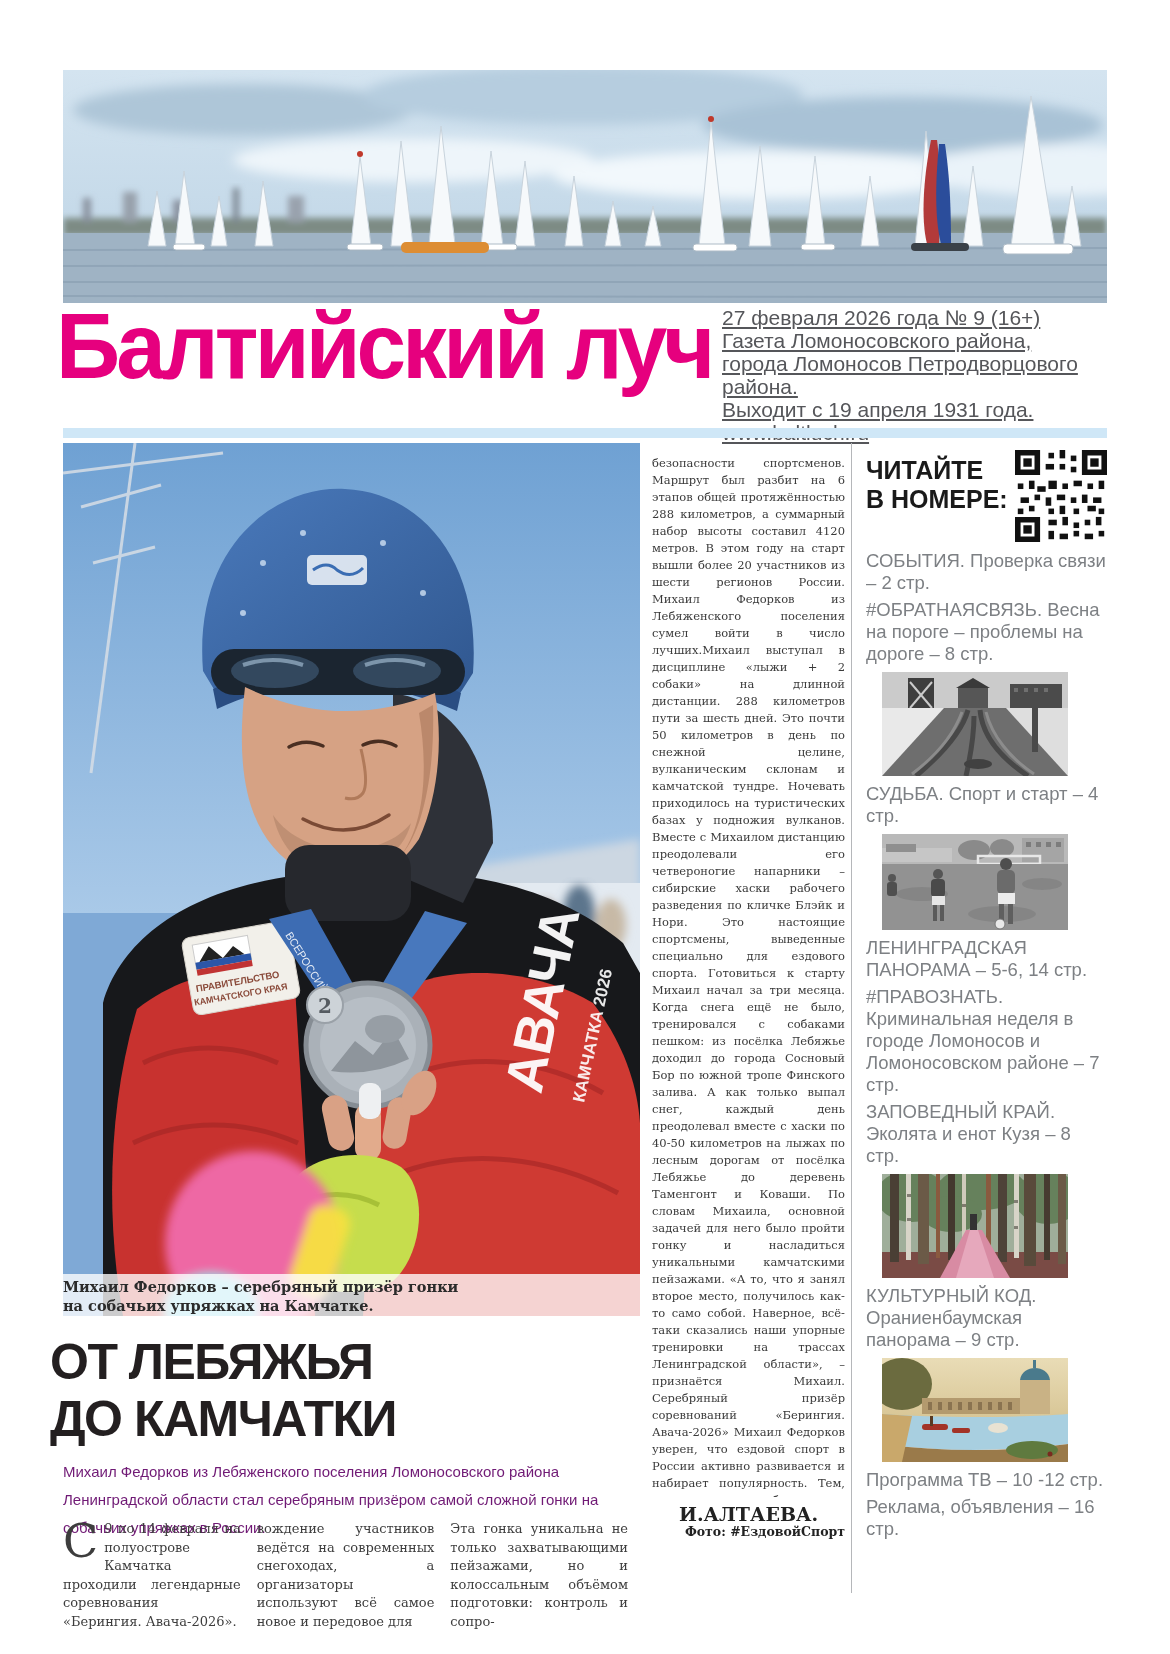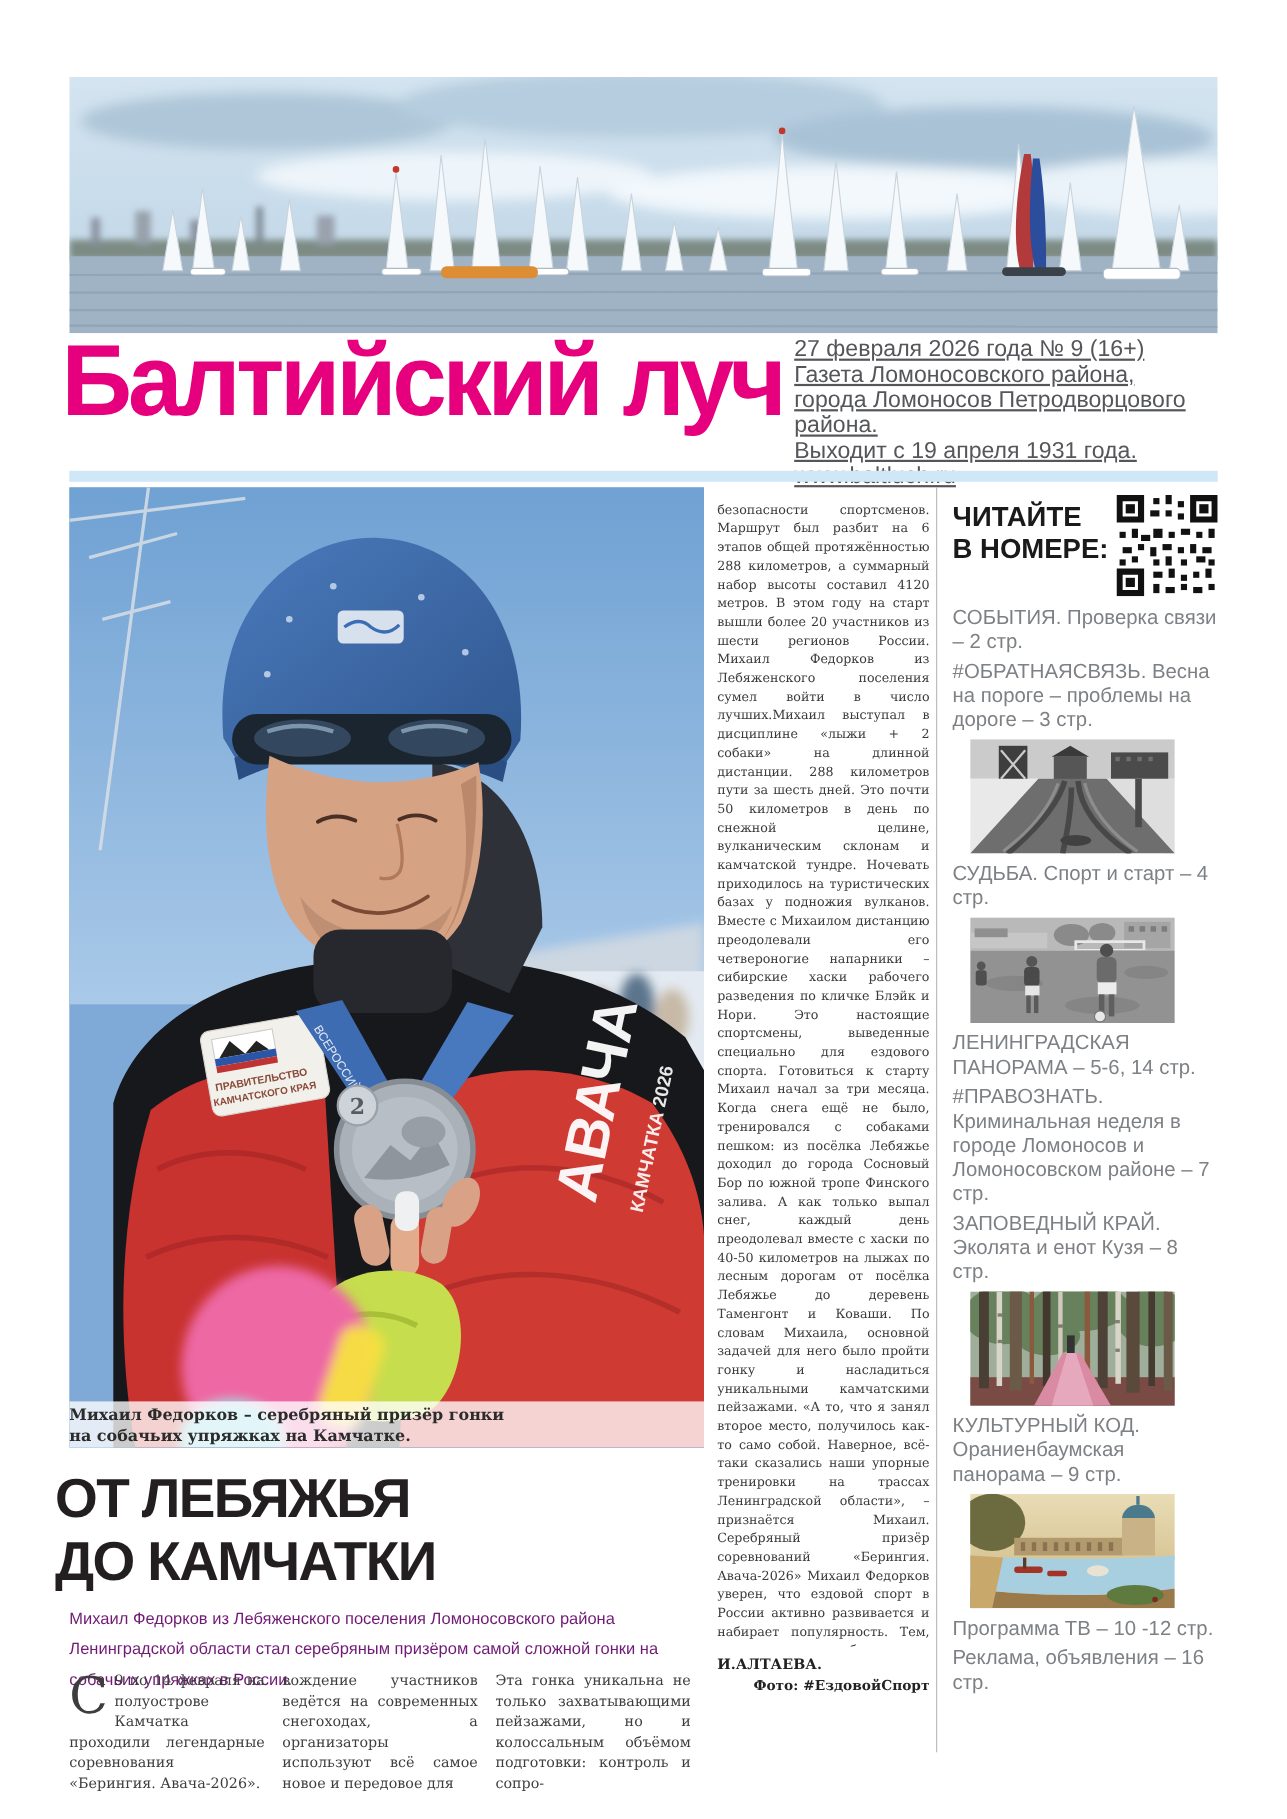--- a/index.html
+++ b/index.html
@@ -20,21 +20,21 @@
   .headline{left:50px;top:1334px;width:580px;font-size:50px;line-height:57px;font-weight:bold;
         letter-spacing:-1.5px;color:#231f20;white-space:pre-line;}
   .lead{left:63px;top:1458px;width:577px;font-size:15px;line-height:28px;color:#701a75;}
   .bottom-cols{left:63px;top:1520px;width:565px;display:flex;gap:16px;}
   .bcol{flex:1;font-family:"DejaVu Serif",serif;font-size:13px;line-height:18.5px;color:#3d3d3d;text-align:justify;}
   .dropcap{float:left;font-size:46px;line-height:38px;padding:2px 6px 0 0;font-family:"DejaVu Serif",serif;color:#3d3d3d;}
   
   .article-col{left:652px;top:455px;width:193px;}
   .article-text{font-family:"DejaVu Serif",serif;font-size:11.5px;line-height:17px;color:#3a3a3a;
         text-align:justify;height:1042px;overflow:hidden;}
-  .byline{margin-top:8px;font-family:"DejaVu Serif",serif;font-weight:bold;font-size:13px;line-height:18px;text-align:left;color:#222;}
+  .byline{margin-top:8px;font-family:"DejaVu Serif",serif;font-weight:bold;font-size:19px;line-height:18px;text-align:center;color:#222;}
   .credit{font-family:"DejaVu Serif",serif;font-weight:bold;font-size:12.5px;line-height:17px;text-align:right;color:#222;}
   .v-divider{left:851px;top:443px;width:1px;height:1150px;background:#b5b7ba;}
   
   .sidebar{left:866px;top:450px;width:241px;display:flex;flex-direction:column;}
   .sb-head{display:flex;justify-content:space-between;align-items:flex-start;margin-bottom:8px;}
   .sb-head-title{font-size:25px;line-height:29px;font-weight:bold;color:#1a1a1a;white-space:pre-line;padding-top:6px;}
   .sbitem{font-size:18.5px;line-height:22px;color:#7d8084;margin-bottom:5px;}
   .sbimg{margin:2px 0 7px 16px;width:186px;display:block;}
   .qr{width:92px;height:92px;flex:0 0 auto;}
 </style>
@@ -319,21 +319,21 @@
           <rect x="12" y="29" width="2" height="3"></rect>
             <rect x="16" y="30" width="3" height="2"></rect>
             <rect x="21" y="29" width="2" height="2"></rect>
           <rect x="25" y="30" width="3" height="2"></rect>
             <rect x="30" y="29" width="2" height="2"></rect>
         </g>
       </svg>
     </div>
 
     <div class="sbitem">СОБЫТИЯ. Проверка связи – 2 стр.</div>
-    <div class="sbitem">#ОБРАТНАЯСВЯЗЬ. Весна на пороге – проблемы на дороге – 3 стр.</div>
+    <div class="sbitem">#ОБРАТНАЯСВЯЗЬ. Весна на пороге – проблемы на дороге – 8 стр.</div>
 
     <svg class="sbimg" height="104" viewBox="0 0 186 104">
       <rect width="186" height="36" fill="#cbcbcb"></rect>
       <rect x="128" y="12" width="52" height="26" fill="#4b4b4b"></rect>
       <g fill="#6f6f6f">
           <rect x="132" y="16" width="4" height="4"></rect>
           <rect x="142" y="16" width="4" height="4"></rect>
           <rect x="152" y="16" width="4" height="4"></rect>
           <rect x="162" y="16" width="4" height="4"></rect>
         </g>

